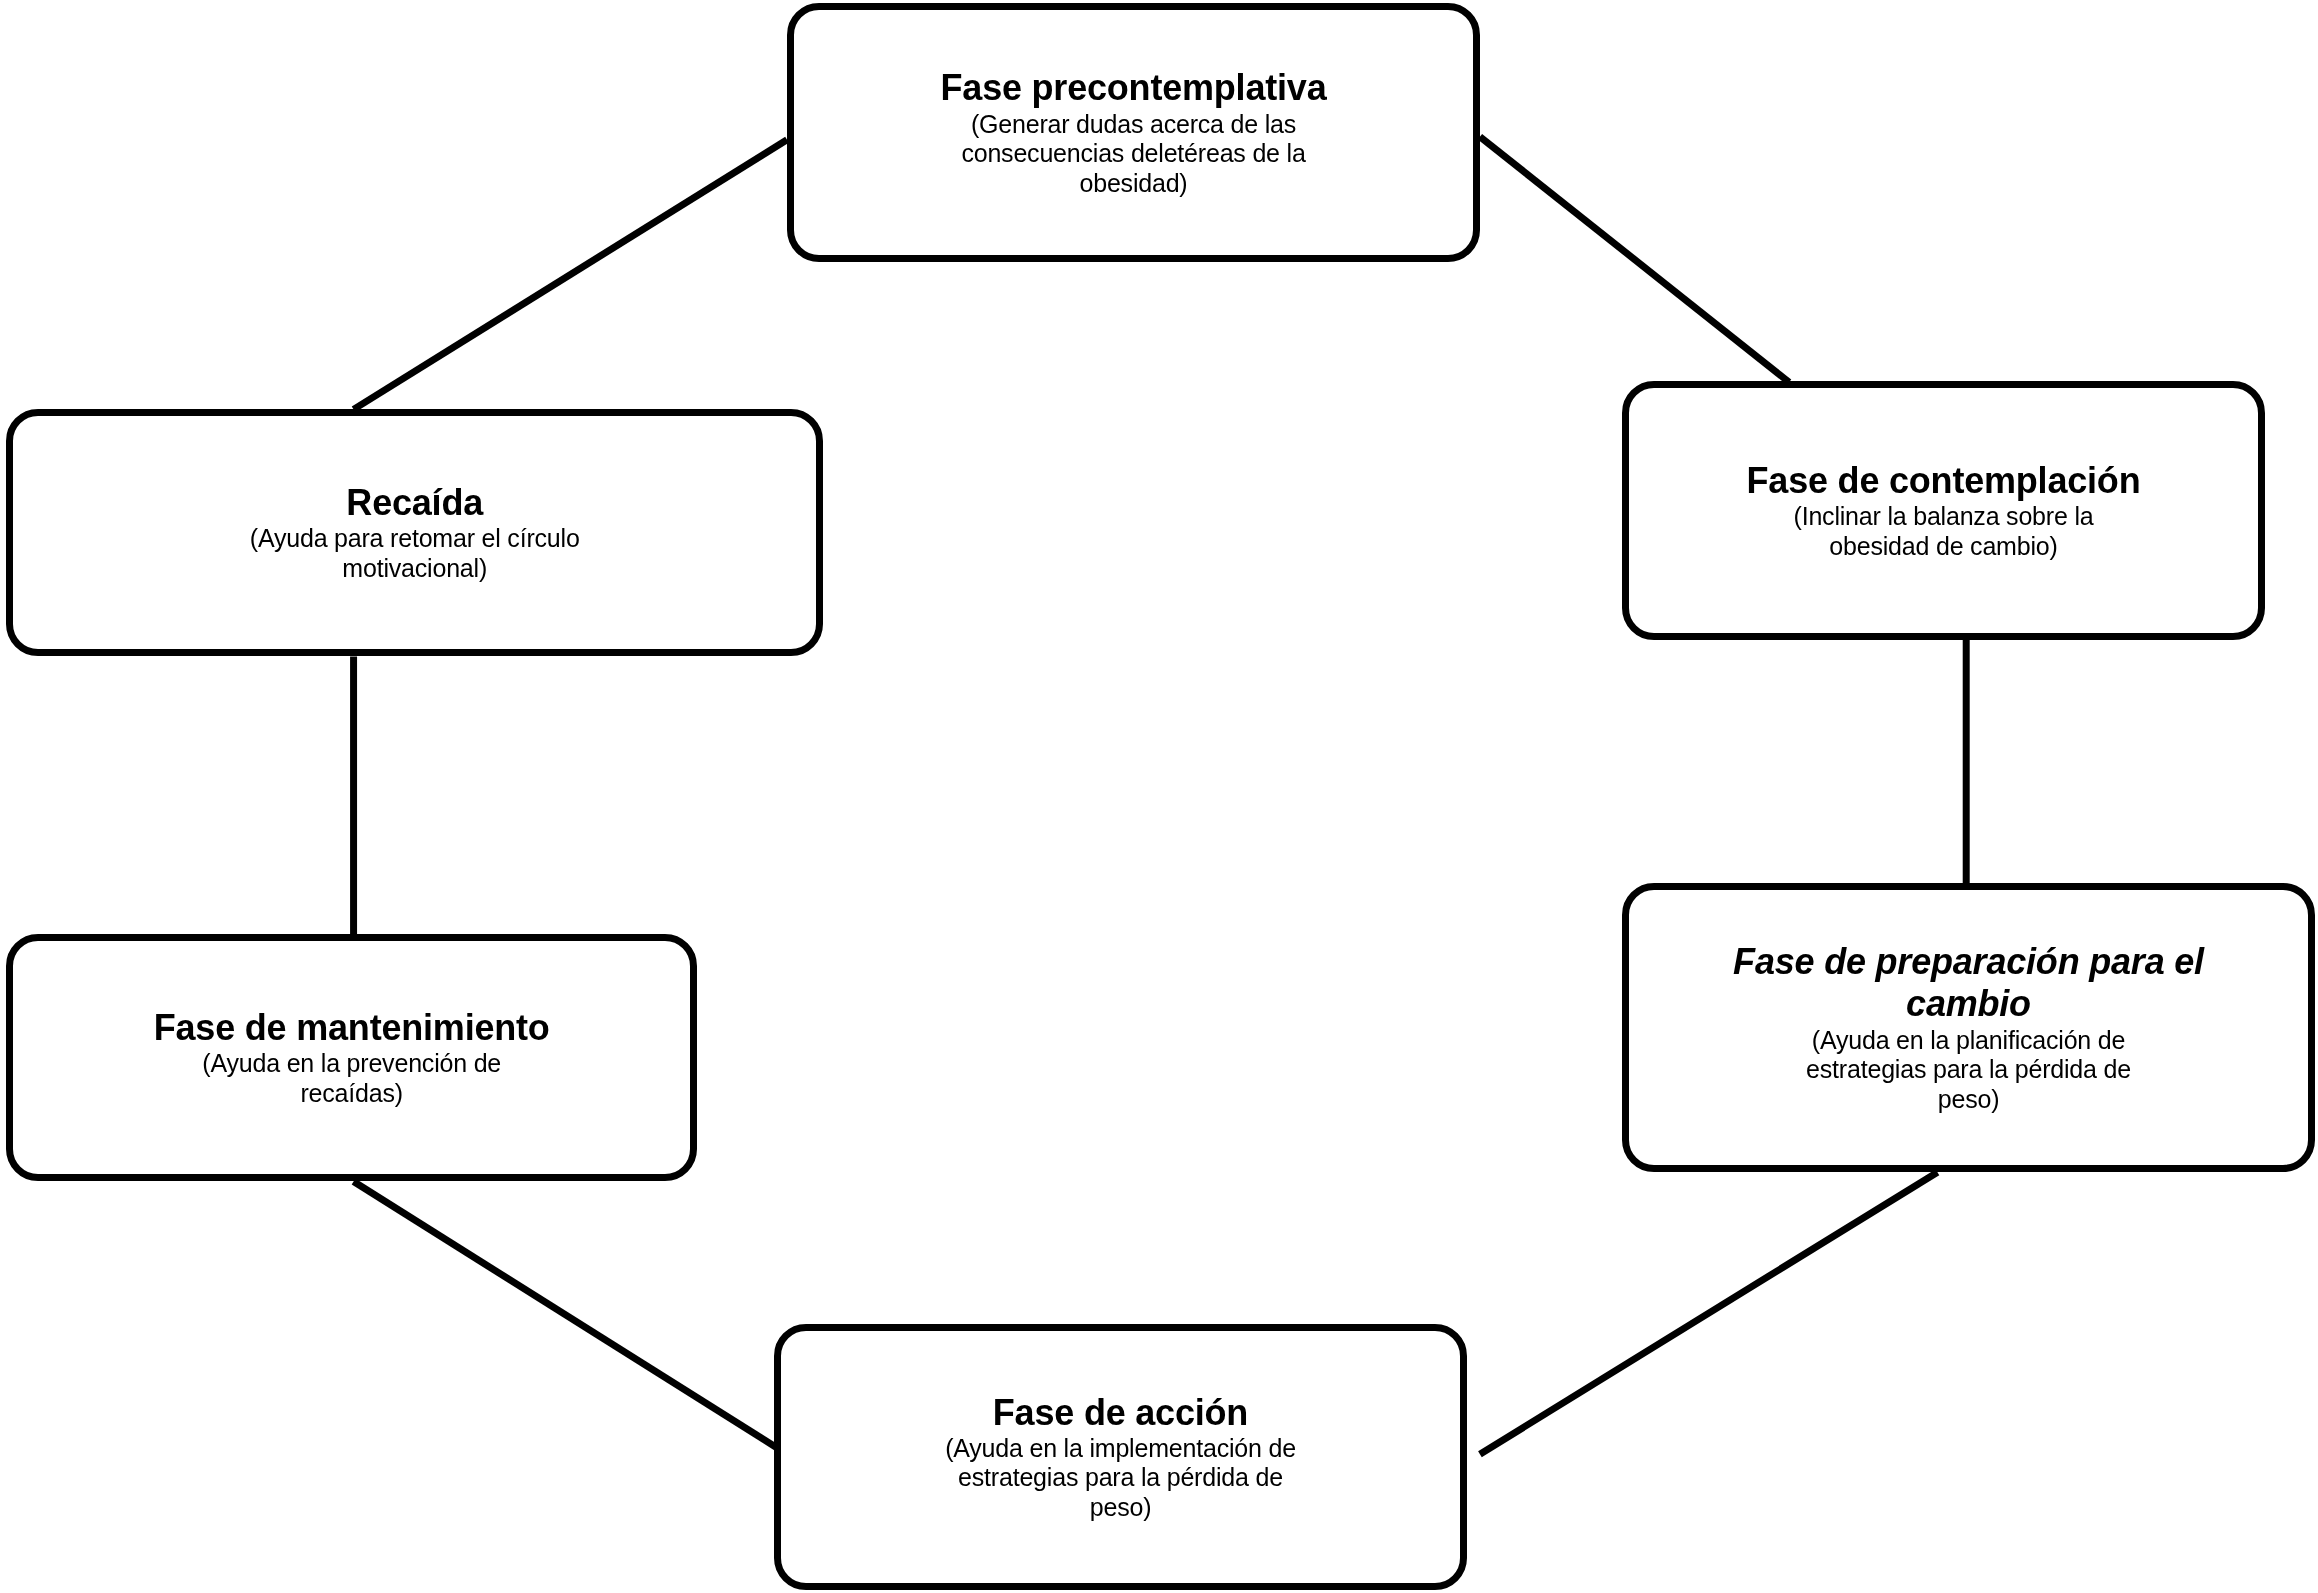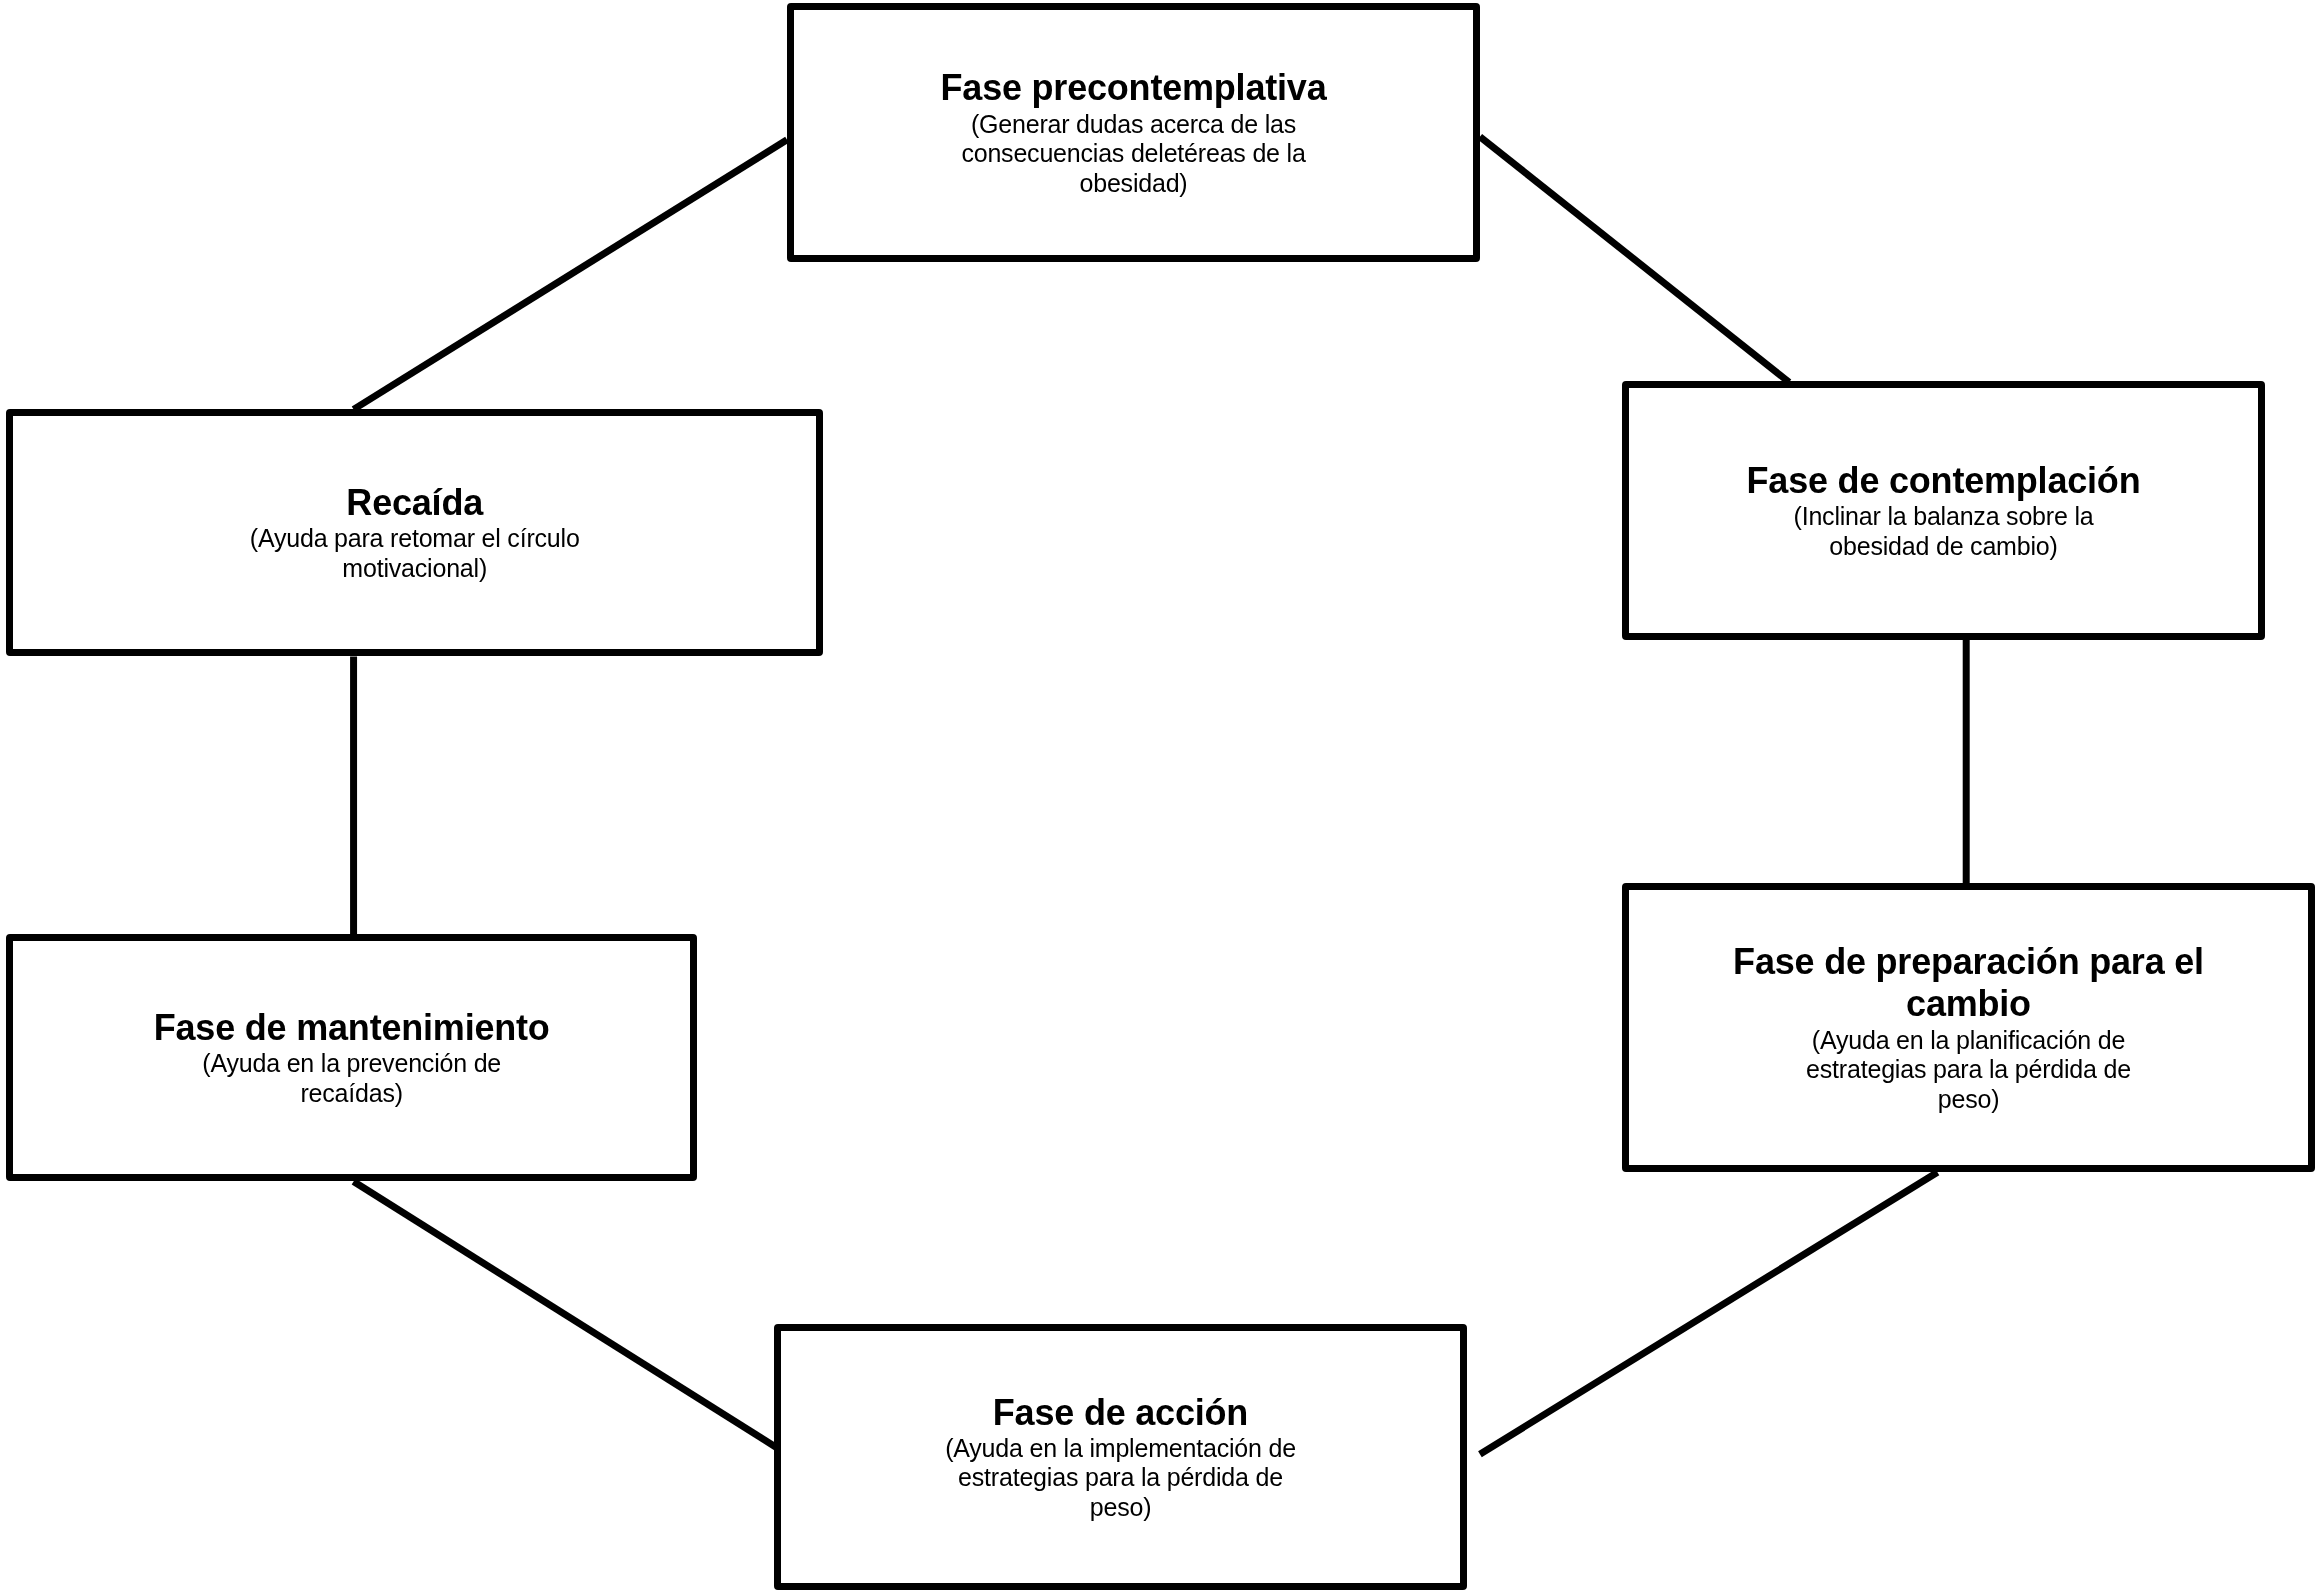--- a/index.html
+++ b/index.html
@@ -24,21 +24,21 @@
     top: 0;
     width: 2319px;
     height: 1594px;
     z-index: 1;
   }
   .node-box {
     position: absolute;
     box-sizing: border-box;
     background: #ffffff;
     border: 7px solid #000000;
-    border-radius: 4px;
+    border-radius: 32px;
     z-index: 2;
     display: flex;
     flex-direction: column;
     align-items: center;
     justify-content: center;
     text-align: center;
     padding: 4.7px 23px;
   }
   .node-title {
     font-weight: bold;
@@ -93,21 +93,21 @@
 obesidad)</div>
   </div>
 
   <div class="node-box" id="node-contemplacion">
     <div class="node-title">Fase de contemplación</div>
     <div class="node-desc">(Inclinar la balanza sobre la
 obesidad de  cambio)</div>
   </div>
 
   <div class="node-box" id="node-preparacion">
-    <div class="node-title" style="white-space: pre-line;">Fase de preparación para el
+    <div class="node-title" style="white-space: pre-line; font-style: italic;">Fase de preparación para el
 cambio</div>
     <div class="node-desc">(Ayuda en la planificación de
 estrategias para la pérdida de
 peso)</div>
   </div>
 
   <div class="node-box" id="node-accion">
     <div class="node-title">Fase de acción</div>
     <div class="node-desc">(Ayuda en la implementación de
 estrategias para  la pérdida de

